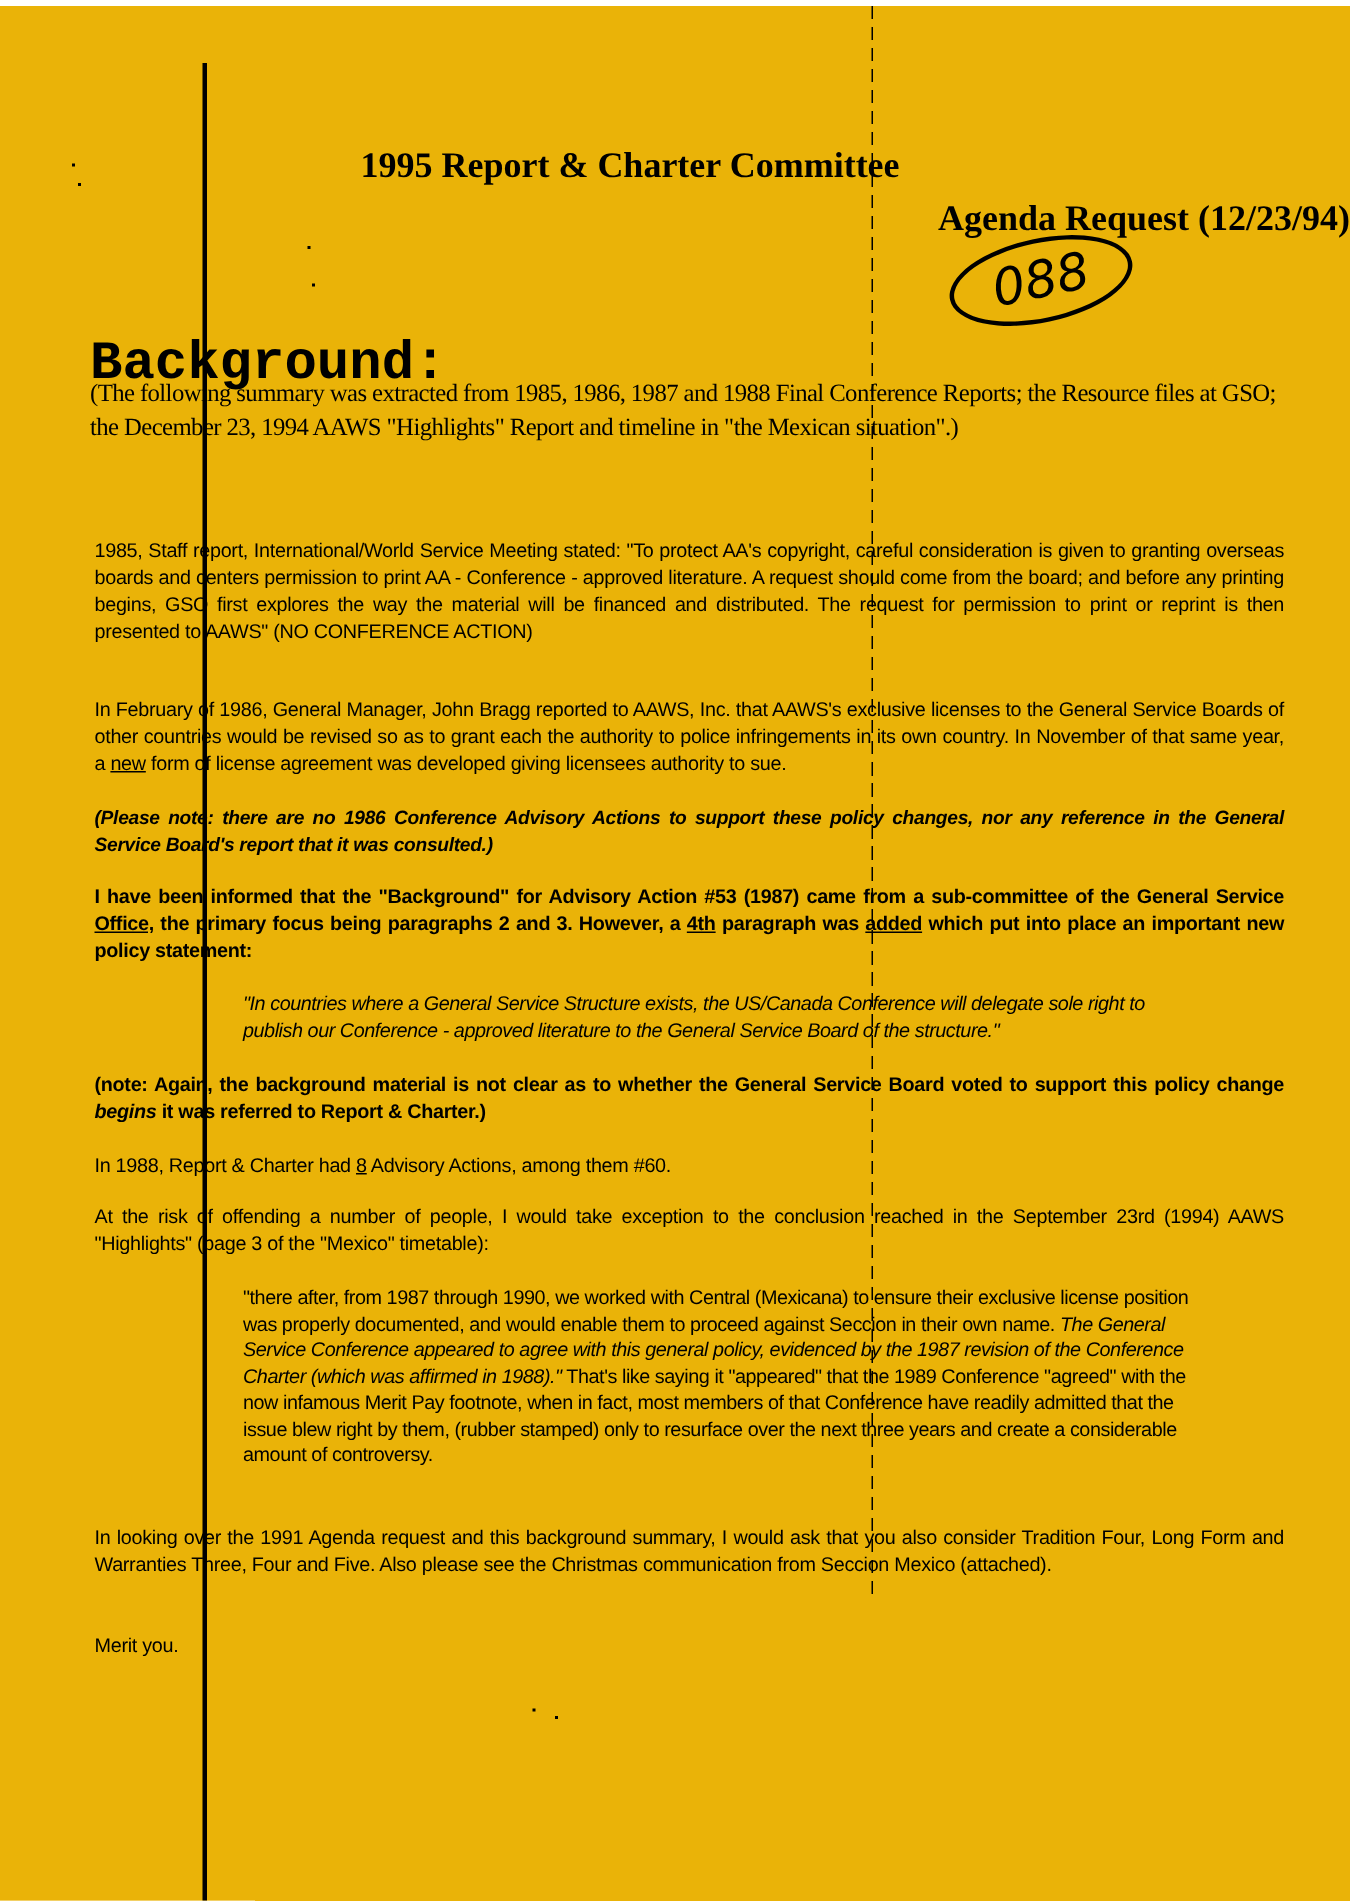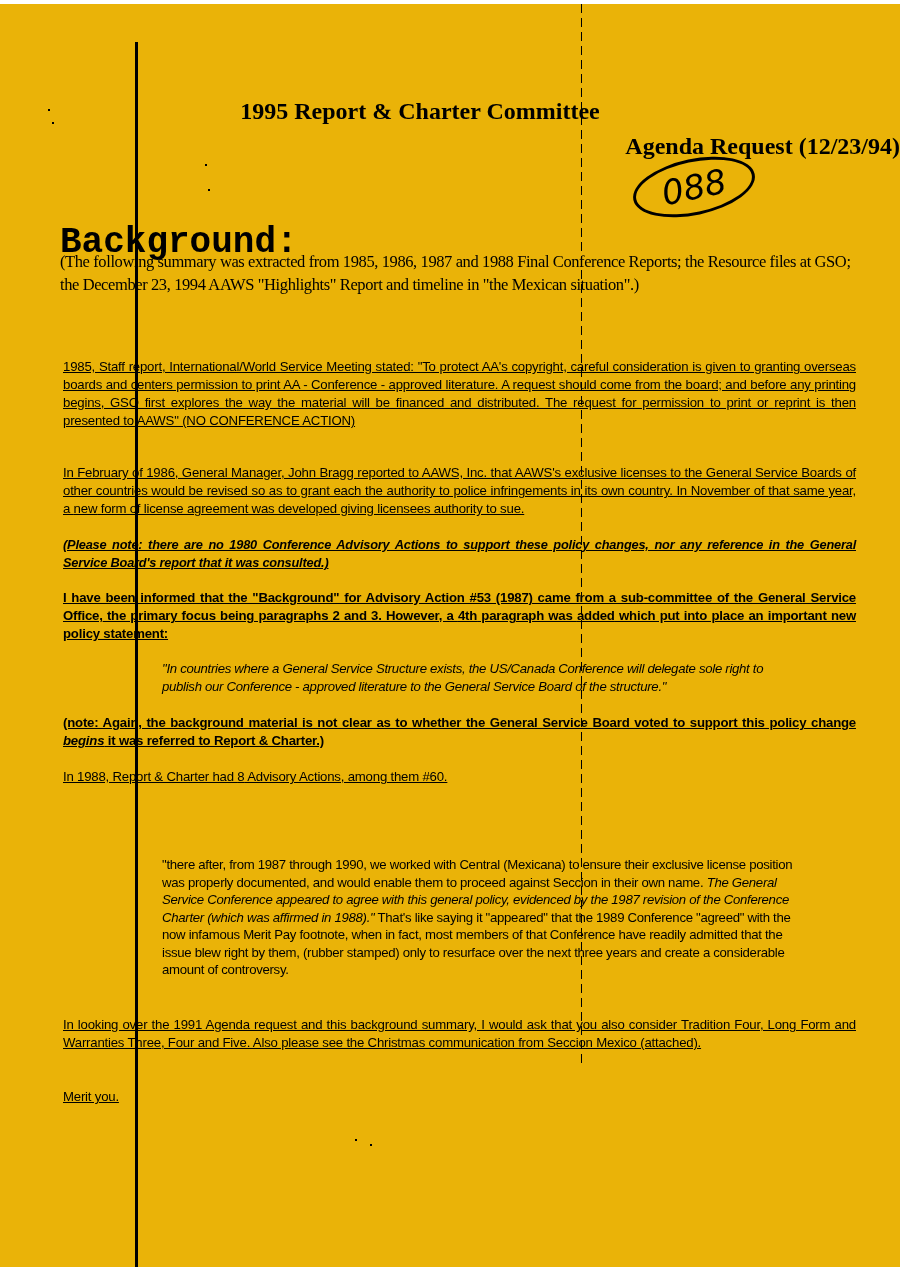--- a/index.html
+++ b/index.html
@@ -12,21 +12,21 @@
     font-family:"Liberation Serif", serif; font-weight:bold; font-size:24px; line-height:34px; }
   .title1 { top:90px; left:-30px; }
   .title2 { top:125px; left:0px;text-align:right; }
   .stamp { position:absolute; left:632px; top:155px; width:118px; height:50px;
     border:3px solid #000; border-radius:50%; transform:rotate(-12deg);
     font-family:"DejaVu Sans", sans-serif; font-style:italic; font-size:34px; line-height:50px; text-align:center; }
   .bg-head { position:absolute; left:60px; top:218px; font-family:Liberation Mono, monospace; font-weight:bold; font-size:36px; }
   .bg-intro { position:absolute; left:60px; top:246px; width:800px;
     font-family:"Liberation Serif", serif; font-size:16.5px; line-height:23px; letter-spacing:-0.4px; }
   .para { position:absolute; left:63px; width:793px; font-family:"Liberation Sans", sans-serif;
-    font-size:13.2px; line-height:18px; text-align:justify; letter-spacing:-0.2px;text-decoration:underline; }
+    font-size:13.2px; line-height:18px; text-align:justify; letter-spacing:-0.2px; }
   .para.bold { font-weight:bold; }
   .it { font-style:italic; }
   .u { text-decoration:underline;margin-top:24px; }
   .quote { position:absolute; left:162px; width:640px; font-family:"Liberation Sans", sans-serif;
     font-size:13.2px; line-height:18px; letter-spacing:-0.3px; }
   .quote2 { position:absolute; left:162px; width:640px; font-family:"Liberation Sans", sans-serif;
     font-size:13.2px; line-height:17.5px; letter-spacing:-0.3px; }
   .dot { position:absolute; width:2px; height:2px; background:#000; }
 </style>
 </head>
@@ -40,30 +40,31 @@
   <div class="title title2">Agenda Request (12/23/94)</div>
 
   <div class="stamp">088</div>
 
   <div class="bg-head">Background:</div>
   <div class="bg-intro">(The following summary was extracted from 1985, 1986, 1987 and 1988 Final Conference Reports; the Resource files at GSO; the December 23, 1994 AAWS "Highlights" Report and timeline in "the Mexican situation".)</div>
 
   <div class="para" style="top:354px;">1985, Staff report, International/World Service Meeting stated: "To protect AA's copyright, careful consideration is given to granting overseas boards and centers permission to print AA - Conference - approved literature. A request should come from the board; and before any printing begins, GSO first explores the way the material will be financed and distributed. The request for permission to print or reprint is then presented to AAWS" (NO CONFERENCE ACTION)</div>
 
   <div class="para" style="top:460px;"><span>In February of 1986, General Manager, John Bragg reported to AAWS, Inc. that AAWS's exclusive licenses to the General Service Boards of other countries would be revised so as to grant each the authority to police infringements in its own country. In November of that same year, a </span><span class="u">new</span><span> form of license agreement was developed giving licensees authority to sue.</span></div>
-  <div class="para it bold" style="top:532px;font-size:12.8px;">(Please note: there are no 1980 Conference Advisory Actions to support these policy changes, nor any reference in the General Service Board's report that it was consulted.)</div>
+  <div class="para it bold" style="top:532px;font-size:12.8px;">(Please note: there are no 1986 Conference Advisory Actions to support these policy changes, nor any reference in the General Service Board's report that it was consulted.)</div>
 
   <div class="para bold" style="top:585px;"><span>I have been informed that the "Background" for Advisory Action #53 (1987) came from a sub-committee of the General Service </span><span class="u">Office,</span><span> the primary focus being paragraphs 2 and 3. However, a </span><span class="u">4th</span><span> paragraph was </span><span class="u">added</span><span> which put into place an important new policy statement:</span></div>
 
   <div class="quote it bold" style="top:656px;">"In countries where a General Service Structure exists, the US/Canada Conference will delegate sole right to publish our Conference - approved literature to the General Service Board of the structure."</div>
 
   <div class="para bold" style="top:710px;"><span>(note: Again, the background material is not clear as to whether the General Service Board voted to support this policy change </span><span class="it">begins</span><span> it was referred to Report &amp; Charter.)</span></div>
 
   <div class="para" style="top:764px;"><span>In 1988, Report &amp; Charter had </span><span class="u">8</span><span> Advisory Actions, among them #60.</span></div>
 
+  <div class="para" style="top:798px;">At the risk of offending a number of people, I would take exception to the conclusion reached in the September 23rd (1994) AAWS "Highlights" (page 3 of the "Mexico" timetable):</div>
 
   <div class="quote2" style="top:852px;"><span>"there after, from 1987 through 1990, we worked with Central (Mexicana) to ensure their exclusive license position was properly documented, and would enable them to proceed against Seccion in their own name. </span><span class="it bold">The General Service Conference appeared to agree with this general policy, evidenced by the 1987 revision of the Conference Charter (which was affirmed in 1988)."</span><span> That's like saying it "appeared" that the 1989 Conference "agreed" with the now infamous Merit Pay footnote, when in fact, most members of that Conference have readily admitted that the issue blew right by them, (rubber stamped) only to resurface over the next three years and create a considerable amount of controversy.</span></div>
 
   <div class="para" style="top:1012px;">In looking over the 1991 Agenda request and this background summary, I would ask that you also consider Tradition Four, Long Form and Warranties Three, Four and Five. Also please see the Christmas communication from Seccion Mexico (attached).</div>
 
   <div class="para" style="top:1084px;">Merit you.</div>
 
   <div class="dot" style="left:48px;top:105px;"></div>
   <div class="dot" style="left:52px;top:118px;"></div>
   <div class="dot" style="left:205px;top:160px;"></div>

